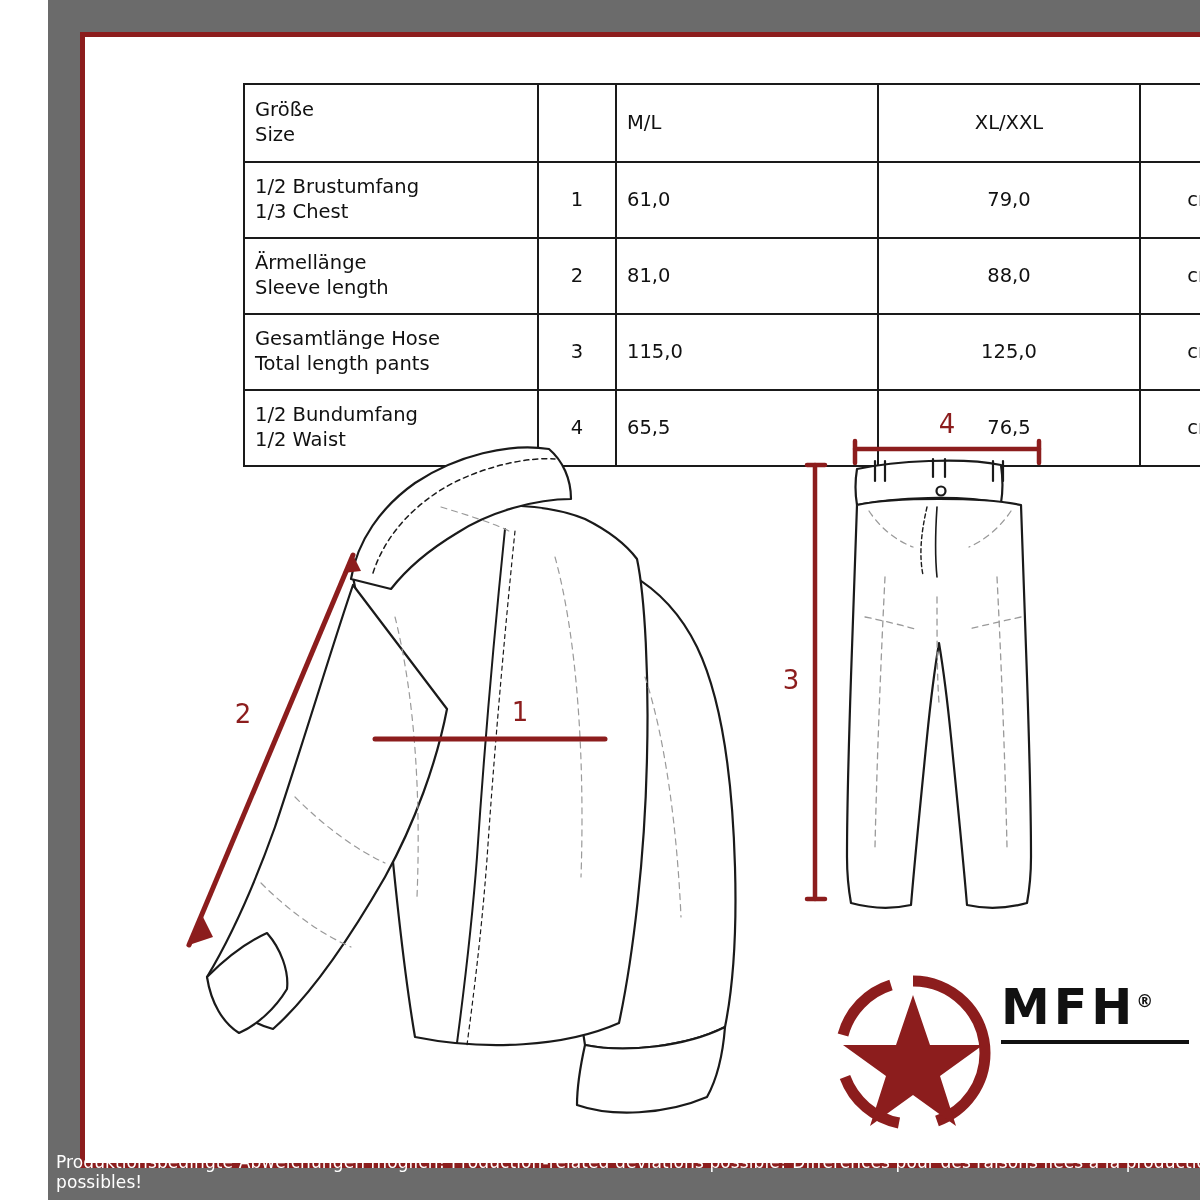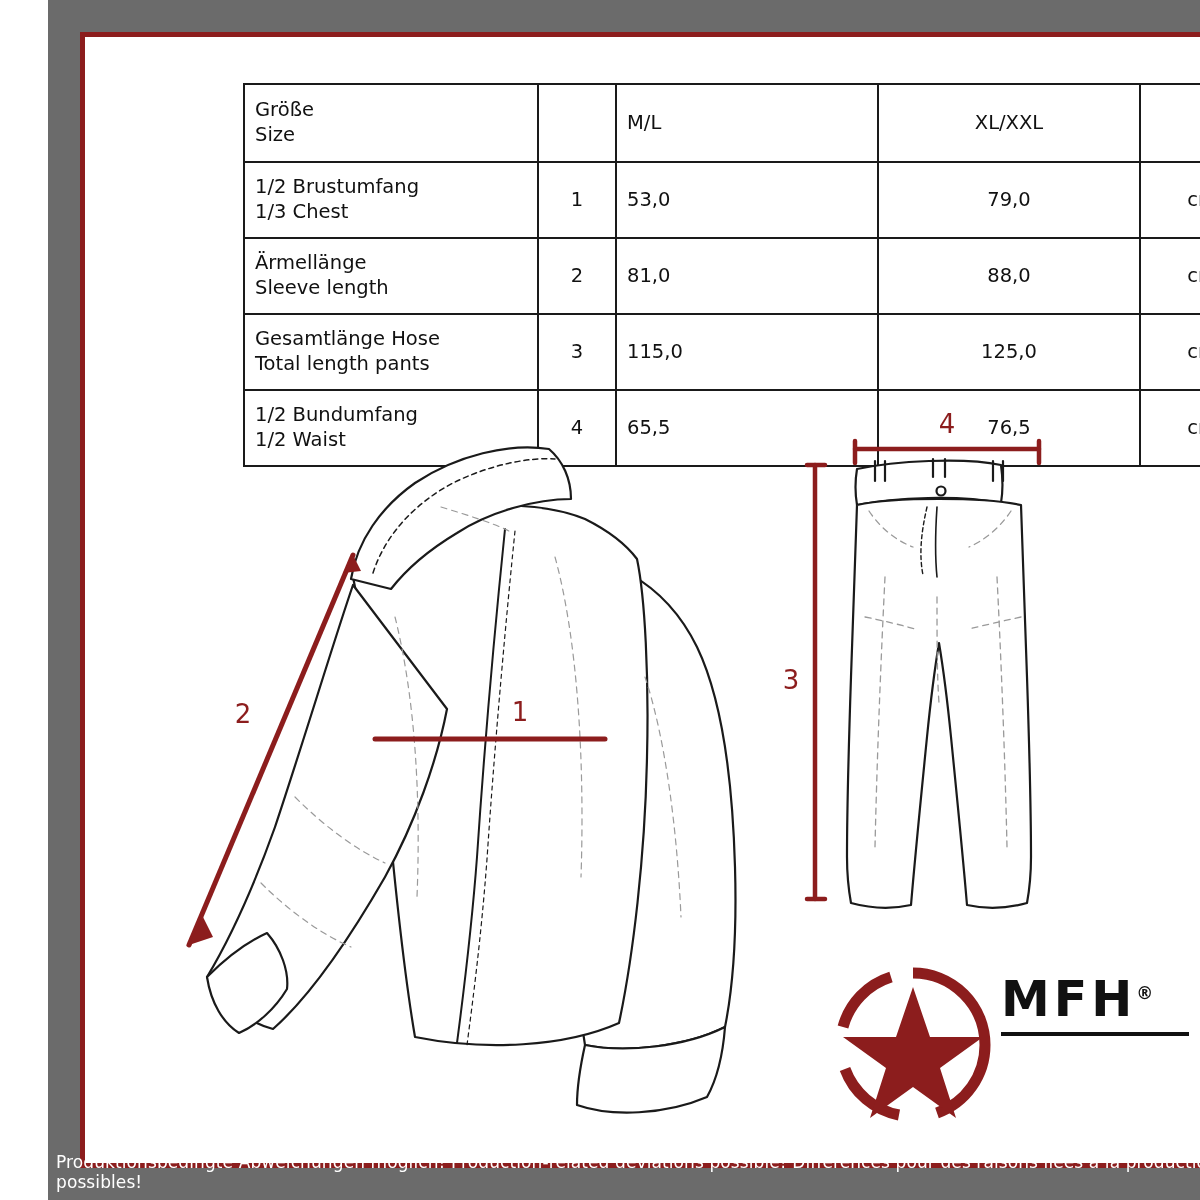--- a/index.html
+++ b/index.html
@@ -78,21 +78,21 @@
     justify-content: center;
     color: #ffffff;
     font-size: 17px;
     letter-spacing: 0.1px;
   }
 
   
   .logo-wrap {
     position: absolute;
     right: 18px;
-    bottom: 36px;
+    bottom: 28px;
     width: 360px;
     height: 170px;
   }
   .logo-star { position: absolute; left: 0; top: 8px; width: 160px; height: 160px; }
   .logo-text {
     position: absolute;
     left: 168px;
     top: 18px;
     width: 190px;
     color: #111111;
@@ -141,21 +141,21 @@
           <td class="col-xl">XL/XXL</td>
           <td class="col-unit"></td>
         </tr>
 
         <tr class="row">
           <td class="col-label">
             <span class="lbl-de">1/2 Brustumfang</span>
             <span class="lbl-en">1/3 Chest</span>
           </td>
           <td class="col-num">1</td>
-          <td class="col-ml">53,0</td>
+          <td class="col-ml">61,0</td>
           <td class="col-xl">79,0</td>
           <td class="col-unit">cm</td>
         </tr>
 
         <tr class="row">
           <td class="col-label">
             <span class="lbl-de">Ärmellänge</span>
             <span class="lbl-en">Sleeve length</span>
           </td>
           <td class="col-num">2</td>

